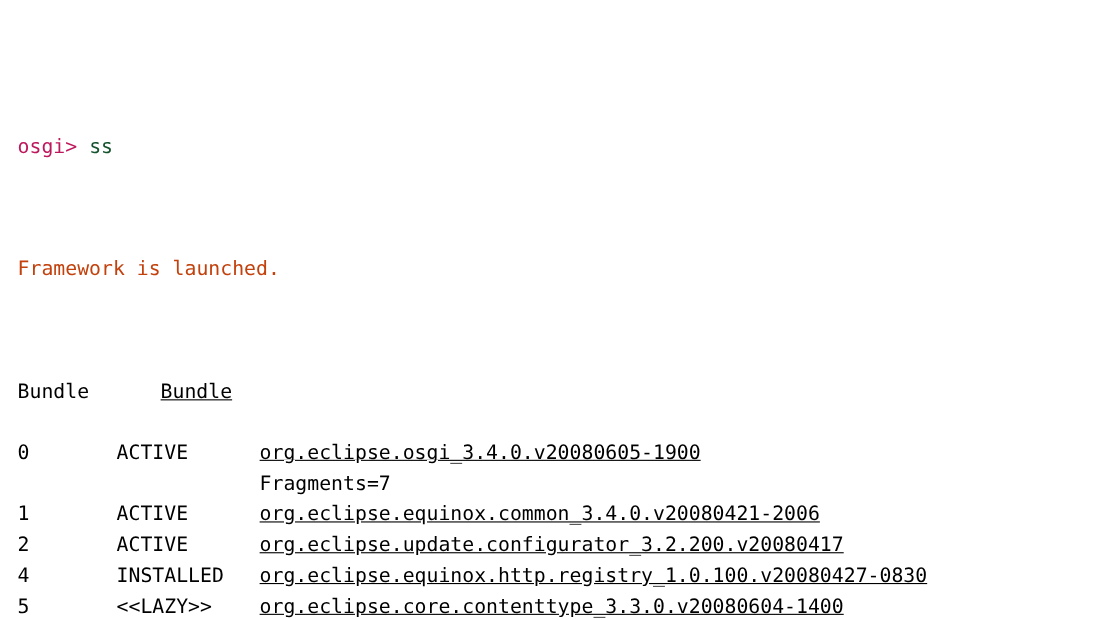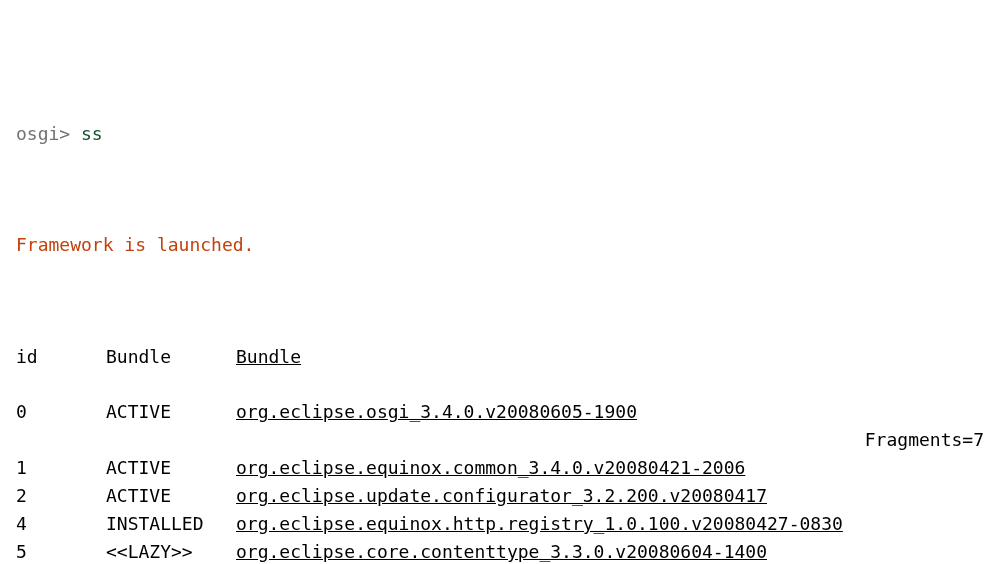--- a/index.html
+++ b/index.html
@@ -13,21 +13,21 @@
       background: #ffffff;
       color: #000000;
       padding: 8px 16px;
       white-space: pre;
       line-height: 1.55;
     }
     .prompt-line {
       margin-bottom: 0;
     }
     .prompt {
-      color: #737373;
+      color: #be185d;
     }
     .command {
       color: #14532d;
       font-weight: normal;
     }
     .blank-line {
       height: 1.55em;
     }
     .status-line {
       color: #c2410c;
@@ -42,33 +42,32 @@
     .col-state {
       width: 130px;
       flex-shrink: 0;
     }
     .col-bundle {
       flex: 1;
       text-decoration: underline;
     }
     .extra-line {
       display: flex;
-      justify-content: space-between;
     }
     .extra-indent {
       width: 220px;
       flex-shrink: 0;
     }
   </style>
 </head>
 <body>
 
 
 
 <div class="prompt-line"><span class="prompt">osgi&gt;</span> <span class="command">ss</span></div>
 <div class="blank-line"></div>
 <div class="status-line">Framework is launched.</div>
 <div class="blank-line"></div>
-<div class="table-row"><span class="col-id">id</span><span class="col-state">Bundle</span><span class="col-bundle">Bundle</span></div>
+<div class="table-row"><span class="col-state">Bundle</span><span class="col-bundle">Bundle</span></div>
 <div id="rows-container"><div class="table-row"><span class="col-id">0</span><span class="col-state">ACTIVE</span><span class="col-bundle">org.eclipse.osgi_3.4.0.v20080605-1900</span></div><div class="extra-line"><span class="extra-indent"></span><span>Fragments=7</span></div><div class="table-row"><span class="col-id">1</span><span class="col-state">ACTIVE</span><span class="col-bundle">org.eclipse.equinox.common_3.4.0.v20080421-2006</span></div><div class="table-row"><span class="col-id">2</span><span class="col-state">ACTIVE</span><span class="col-bundle">org.eclipse.update.configurator_3.2.200.v20080417</span></div><div class="table-row"><span class="col-id">4</span><span class="col-state">INSTALLED</span><span class="col-bundle">org.eclipse.equinox.http.registry_1.0.100.v20080427-0830</span></div><div class="table-row"><span class="col-id">5</span><span class="col-state">&lt;&lt;LAZY&gt;&gt;</span><span class="col-bundle">org.eclipse.core.contenttype_3.3.0.v20080604-1400</span></div></div>
 
 
 
 
 </body></html>

